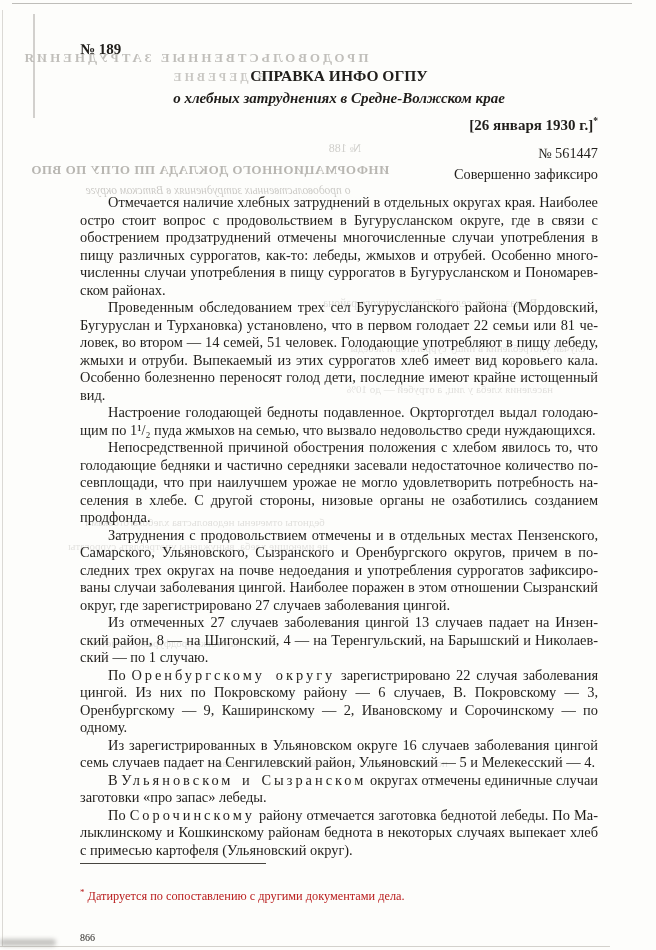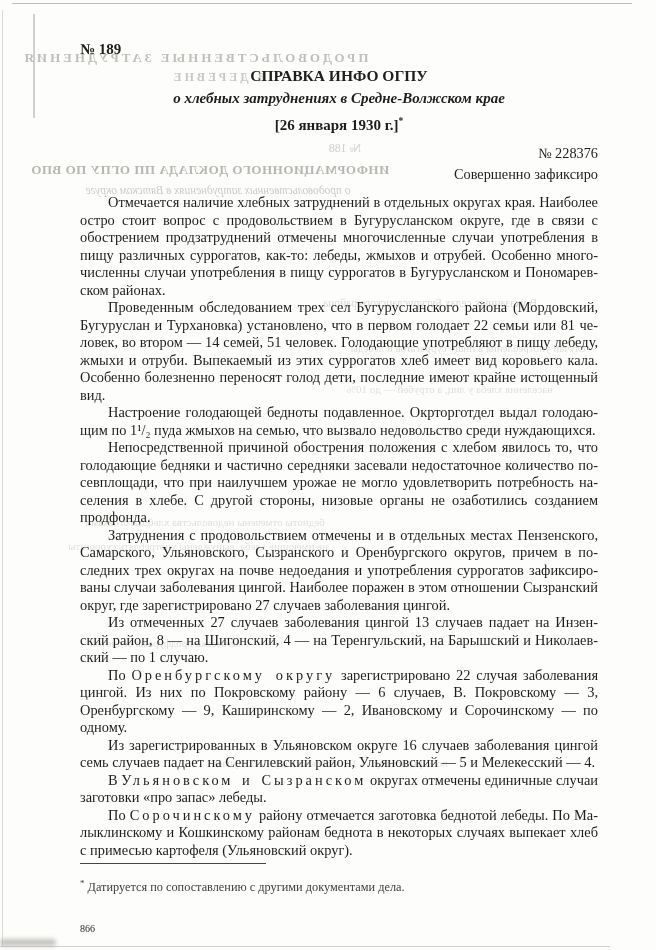--- a/index.html
+++ b/index.html
@@ -27,31 +27,31 @@
     color:#6e6a63;
     filter:blur(0.7px);
   }
 
   .content{position:relative;padding:40px 58px 0 80px;}
 
   .doc-number{font-weight:bold;font-size:15px;line-height:18px;}
   .doc-title-block{margin-top:6px;text-align:center;font-weight:bold;}
   .doc-title{font-size:15.5px;line-height:23px;}
   .doc-subtitle{font-size:15px;line-height:23px;font-style:italic;}
-  .doc-date{font-size:15px;line-height:23px;}
+  .doc-date{font-size:15px;line-height:23px;text-align:right;}
   .doc-date sup{font-size:9.5px;}
 
   .ref-block{margin-top:6px;text-align:right;font-size:14.3px;line-height:20.5px;}
 
   .body-text{margin-top:10px;font-size:14.4px;line-height:17.5px;text-align:justify;hyphens:manual;}
   .doc-par{margin:0;text-indent:28px;}
   .spaced{letter-spacing:3px;word-spacing:2px;}
 
   .footnote-sep{margin-top:4px;width:186px;height:1.2px;background:#47453f;}
-  .footnote{margin-top:12px;font-size:12.3px;line-height:15px;color:#404040;}
+  .footnote{margin-top:21px;font-size:12.3px;line-height:15px;color:#b91c1c;}
   .footnote sup{font-size:9px;}
   .page-num{margin-top:28px;font-size:10px;}
 </style>
 </head>
 <body>
 
 <div class="page">
 
   <div class="edge-top"></div>
   <div class="edge-left"></div>
@@ -78,21 +78,21 @@
 
     <div class="doc-number">№ 189</div>
 
     <div class="doc-title-block">
       <div class="doc-title">СПРАВКА ИНФО ОГПУ</div>
       <div class="doc-subtitle">о хлебных затруднениях в Средне-Волжском крае</div>
       <div class="doc-date"><span>[26 января 1930 г.]</span><sup>*</sup></div>
     </div>
 
     <div class="ref-block">
-      <div>№ 228376</div>
+      <div>№ 561447</div>
       <div>Совершенно зафиксиро</div>
     </div>
 
     <div class="body-text">
         <p class="doc-par"><span>Отмечается наличие хлебных затруднений в отдельных округах края. Наибо­лее остро стоит вопрос с продовольствием в Бугурусланском округе, где в связи с обострением продзатруднений отмечены многочисленные случаи употребления в пищу различных суррогатов, как-то: лебеды, жмыхов и отрубей. Особенно много­численны случаи употребления в пищу суррогатов в Бугурусланском и Пономарев­ском районах.</span></p>
         <p class="doc-par"><span>Проведенным обследованием трех сел Бугурусланского района (Мордовский, Бугуруслан и Турхановка) установлено, что в первом голодает 22 семьи или 81 че­ловек, во втором — 14 семей, 51 человек. Голодающие употребляют в пищу лебе­ду, жмыхи и отруби. Выпекаемый из этих суррогатов хлеб имеет вид коровьего ка­ла. Особенно болезненно переносят голод дети, последние имеют крайне истощен­ный вид.</span></p>
         <p class="doc-par"><span>Настроение голодающей бедноты подавленное. Окрторготдел выдал голодаю­щим по 1¹/₂ пуда жмыхов на семью, что вызвало недовольство среди нуждающихся.</span></p>
         <p class="doc-par"><span>Непосредственной причиной обострения положения с хлебом явилось то, что голодающие бедняки и частично середняки засевали недостаточное количество по­севплощади, что при наилучшем урожае не могло удовлетворить потребность на­селения в хлебе. С другой стороны, низовые органы не озаботились созданием продфонда.</span></p>
         <p class="doc-par"><span>Затруднения с продовольствием отмечены и в отдельных местах Пензенского, Самарского, Ульяновского, Сызранского и Оренбургского округов, причем в по­следних трех округах на почве недоедания и употребления суррогатов зафиксиро­ваны случаи заболевания цингой. Наиболее поражен в этом отношении Сызран­ский округ, где зарегистрировано 27 случаев заболевания цингой.</span></p>
         <p class="doc-par"><span>Из отмеченных 27 случаев заболевания цингой 13 случаев падает на Инзен­ский район, 8 — на Шигонский, 4 — на Теренгульский, на Барышский и Николаев­ский — по 1 случаю.</span></p>

